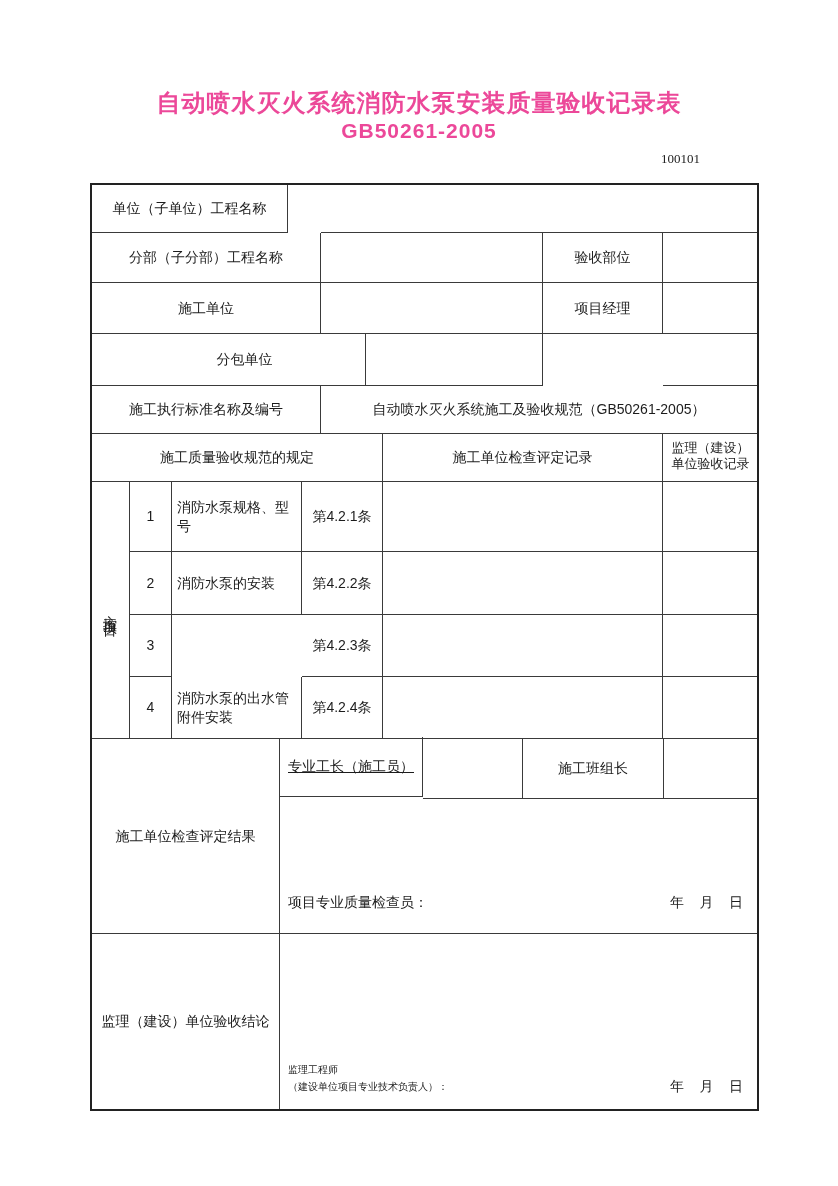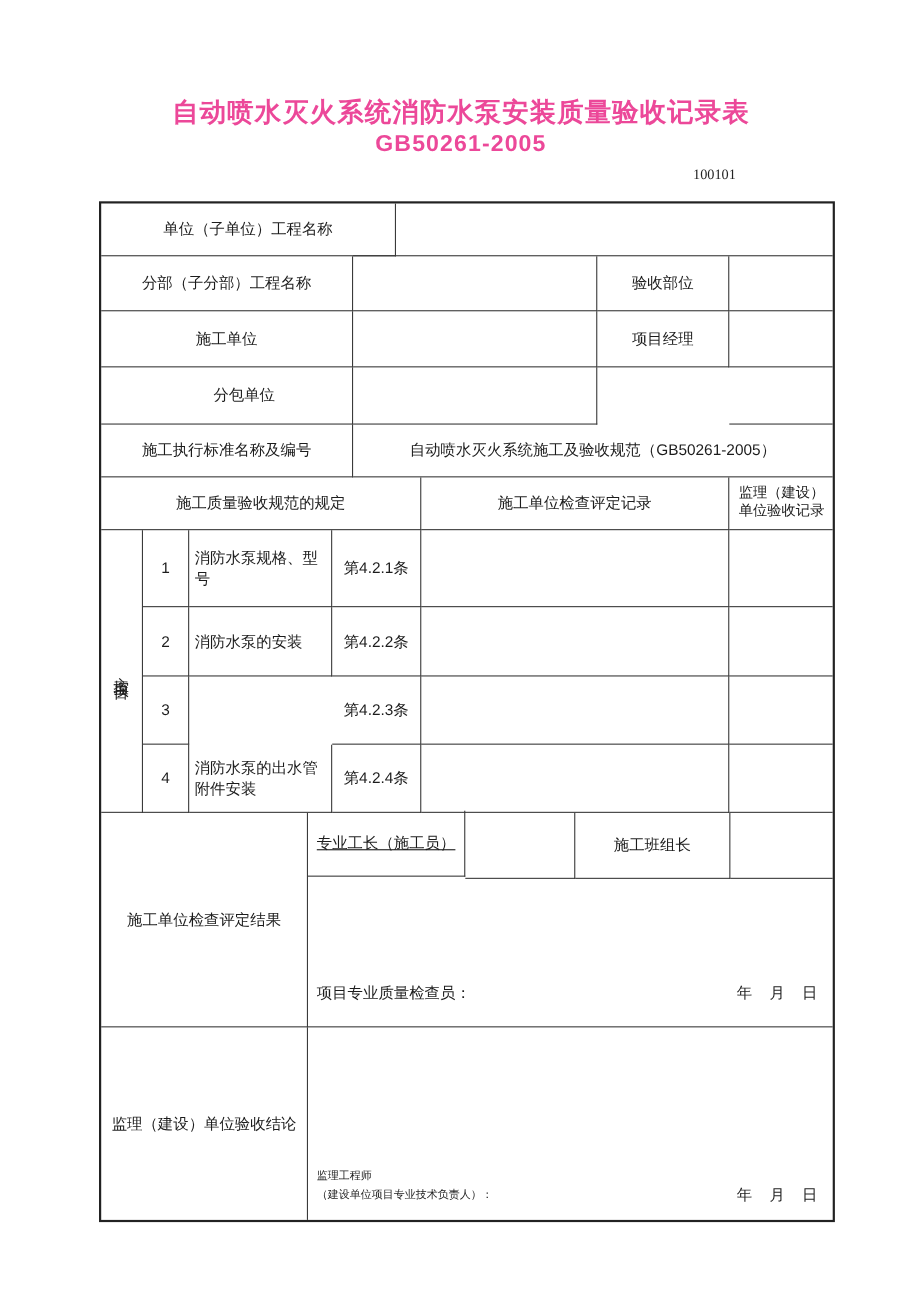--- a/index.html
+++ b/index.html
@@ -8,21 +8,21 @@
     font-family:"Liberation Sans","DejaVu Sans",sans-serif;color:#1c1c1c;
     overflow:hidden;
   }
   .doc-title{
     position:absolute;left:0;top:88px;width:838px;text-align:center;
     font-weight:bold;color:#ec4899;
   }
   .doc-title .t1{font-size:24px;line-height:30px;letter-spacing:1px;}
   .doc-title .t2{font-size:21px;line-height:26px;letter-spacing:1px;}
   .form-no{
-    position:absolute;left:630px;top:151px;width:70px;text-align:left;
+    position:absolute;left:630px;top:151px;width:70px;text-align:right;
     font-family:"Liberation Serif","DejaVu Serif",serif;font-size:13px;color:#222;
   }
   .tbl{
     position:absolute;left:90px;top:183px;width:665px;height:924px;
     border:2px solid #222;box-sizing:content-box;
   }
   .cell{
     position:absolute;box-sizing:border-box;
     border-right:1px solid #3a3a3a;border-bottom:1px solid #3a3a3a;
     display:flex;align-items:center;justify-content:center;
@@ -52,34 +52,34 @@
 <div class="page">
 
   <div class="doc-title">
     <div class="t1">自动喷水灭火系统消防水泵安装质量验收记录表</div>
     <div class="t2">GB50261-2005</div>
   </div>
   <div class="form-no">100101</div>
 
   <div class="tbl">
 
-    <div class="cell" style="left:0;top:0;width:268px;height:48px;">单位（子单位）工程名称</div>
+    <div class="cell" style="left:0;top:0;width:196px;height:48px;">单位（子单位）工程名称</div>
     <div class="cell last-col left" style="left:229px;top:0;width:436px;height:48px;"></div>
 
     <div class="cell" style="left:0;top:48px;width:229px;height:50px;">分部（子分部）工程名称</div>
     <div class="cell left" style="left:229px;top:48px;width:222px;height:50px;"></div>
     <div class="cell" style="left:451px;top:48px;width:120px;height:50px;">验收部位</div>
     <div class="cell last-col left" style="left:571px;top:48px;width:94px;height:50px;"></div>
 
     <div class="cell" style="left:0;top:98px;width:229px;height:51px;">施工单位</div>
     <div class="cell left" style="left:229px;top:98px;width:222px;height:51px;"></div>
     <div class="cell" style="left:451px;top:98px;width:120px;height:51px;">项目经理</div>
     <div class="cell last-col left" style="left:571px;top:98px;width:94px;height:51px;"></div>
 
-    <div class="cell" style="left:0;top:149px;width:229px;height:52px;padding-left:32px;">分包单位</div>
+    <div class="cell" style="left:0;top:149px;width:274px;height:52px;padding-left:32px;">分包单位</div>
     <div class="cell left" style="left:229px;top:149px;width:222px;height:52px;"></div>
     <div class="cell last-col left" style="left:571px;top:149px;width:94px;height:52px;"></div>
 
     <div class="cell" style="left:0;top:201px;width:229px;height:48px;">施工执行标准名称及编号</div>
     <div class="cell last-col" style="left:229px;top:201px;width:436px;height:48px;">自动喷水灭火系统施工及验收规范（GB50261-2005）</div>
 
     <div class="cell" style="left:0;top:249px;width:291px;height:48px;">施工质量验收规范的规定</div>
     <div class="cell" style="left:291px;top:249px;width:280px;height:48px;">施工单位检查评定记录</div>
     <div class="cell last-col" style="left:571px;top:249px;width:94px;height:48px;align-items:flex-start;">
       <span class="hdr2">

